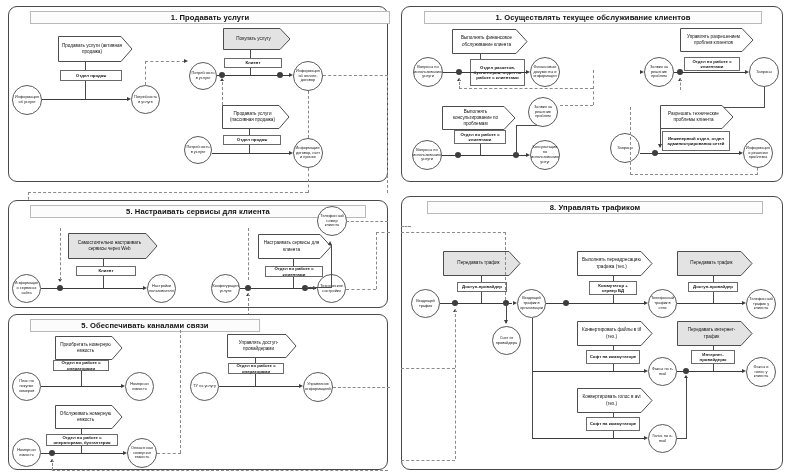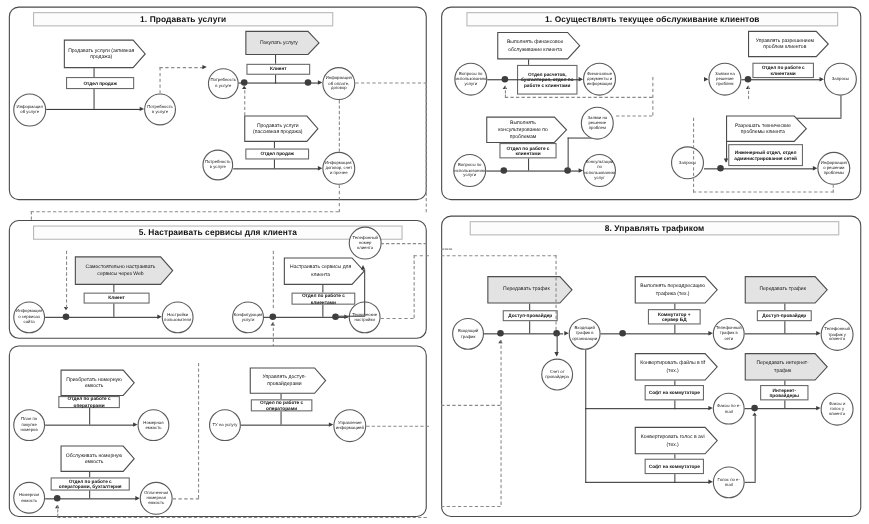--- a/index.html
+++ b/index.html
@@ -45,21 +45,21 @@
   .arw-d{border-left:2.6px solid transparent;border-right:2.6px solid transparent;border-top:4.2px solid #3d3d3d;}
   .arw-sm.arw-u{border-left:2.1px solid transparent;border-right:2.1px solid transparent;border-bottom:3.4px solid #3d3d3d;}
   .arw-sm.arw-d{border-left:2.1px solid transparent;border-right:2.1px solid transparent;border-top:3.4px solid #3d3d3d;}
 </style>
 </head>
 <body>
 
 <div id="stage">
 
   <div class="panel" style="left:8px;top:6px;width:380px;height:176px;"></div>
-  <div class="panel-title" style="left:30px;top:11px;width:273px;height:13px;">1. Продавать услуги</div>
+  <div class="panel-title" style="left:30px;top:11px;width:360px;height:13px;">1. Продавать услуги</div>
 
   <div class="chev-wrap" style="left:58px;top:36px;width:75px;height:26px;">
     <svg width="75" height="26" viewBox="0 0 75 26">
         <polygon points="0.5,0.5 63,0.5 74,13 63,25.5 0.5,25.5" fill="#ffffff" stroke="#4d4d4d" stroke-width="1"></polygon>
       </svg>
     <div class="chev-lbl">Продавать услуги (активная продажа)</div>
   </div>
   <div class="ln lnv" style="left:85px;top:62px;width:1px;height:8px;"></div>
   <div class="node role" style="left:60px;top:70px;width:62px;height:11px;">Отдел продаж</div>
   <div class="ln lnv" style="left:85px;top:81px;width:1px;height:18px;"></div>
@@ -160,20 +160,21 @@
 
   <div class="arw arw-sm arw-u" style="left:246px;top:293px;"></div>
   <div class="dsh-v" style="left:248px;top:293px;height:68px;"></div>
   <div class="dsh-v" style="left:248px;top:228px;height:52px;"></div>
   <div class="dsh-h" style="left:346px;top:221px;width:42px;"></div>
   <div class="dsh-h" style="left:346px;top:289px;width:30px;"></div>
   <div class="dsh-v" style="left:376px;top:232px;height:57px;"></div>
   <div class="dsh-h" style="left:376px;top:232px;width:14px;"></div>
 
   <div class="panel" style="left:8px;top:314px;width:380px;height:156px;"></div>
+  <div class="panel-title" style="left:30px;top:319px;width:230px;height:13px;">5. Обеспечивать каналами связи</div>
 
   <div class="chev-wrap" style="left:55px;top:336px;width:68px;height:24px;">
     <svg width="68" height="24" viewBox="0 0 68 24">
         <polygon points="0.5,0.5 57,0.5 67,12 57,23.5 0.5,23.5" fill="#ffffff" stroke="#4d4d4d" stroke-width="1"></polygon>
       </svg>
     <div class="chev-lbl">Приобретать номерную емкость</div>
   </div>
   <div class="node role" style="left:53px;top:360px;width:56px;height:11px;">Отдел по работе с операторами</div>
   <div class="ln lnv" style="left:81px;top:371px;width:1px;height:15px;"></div>
 

